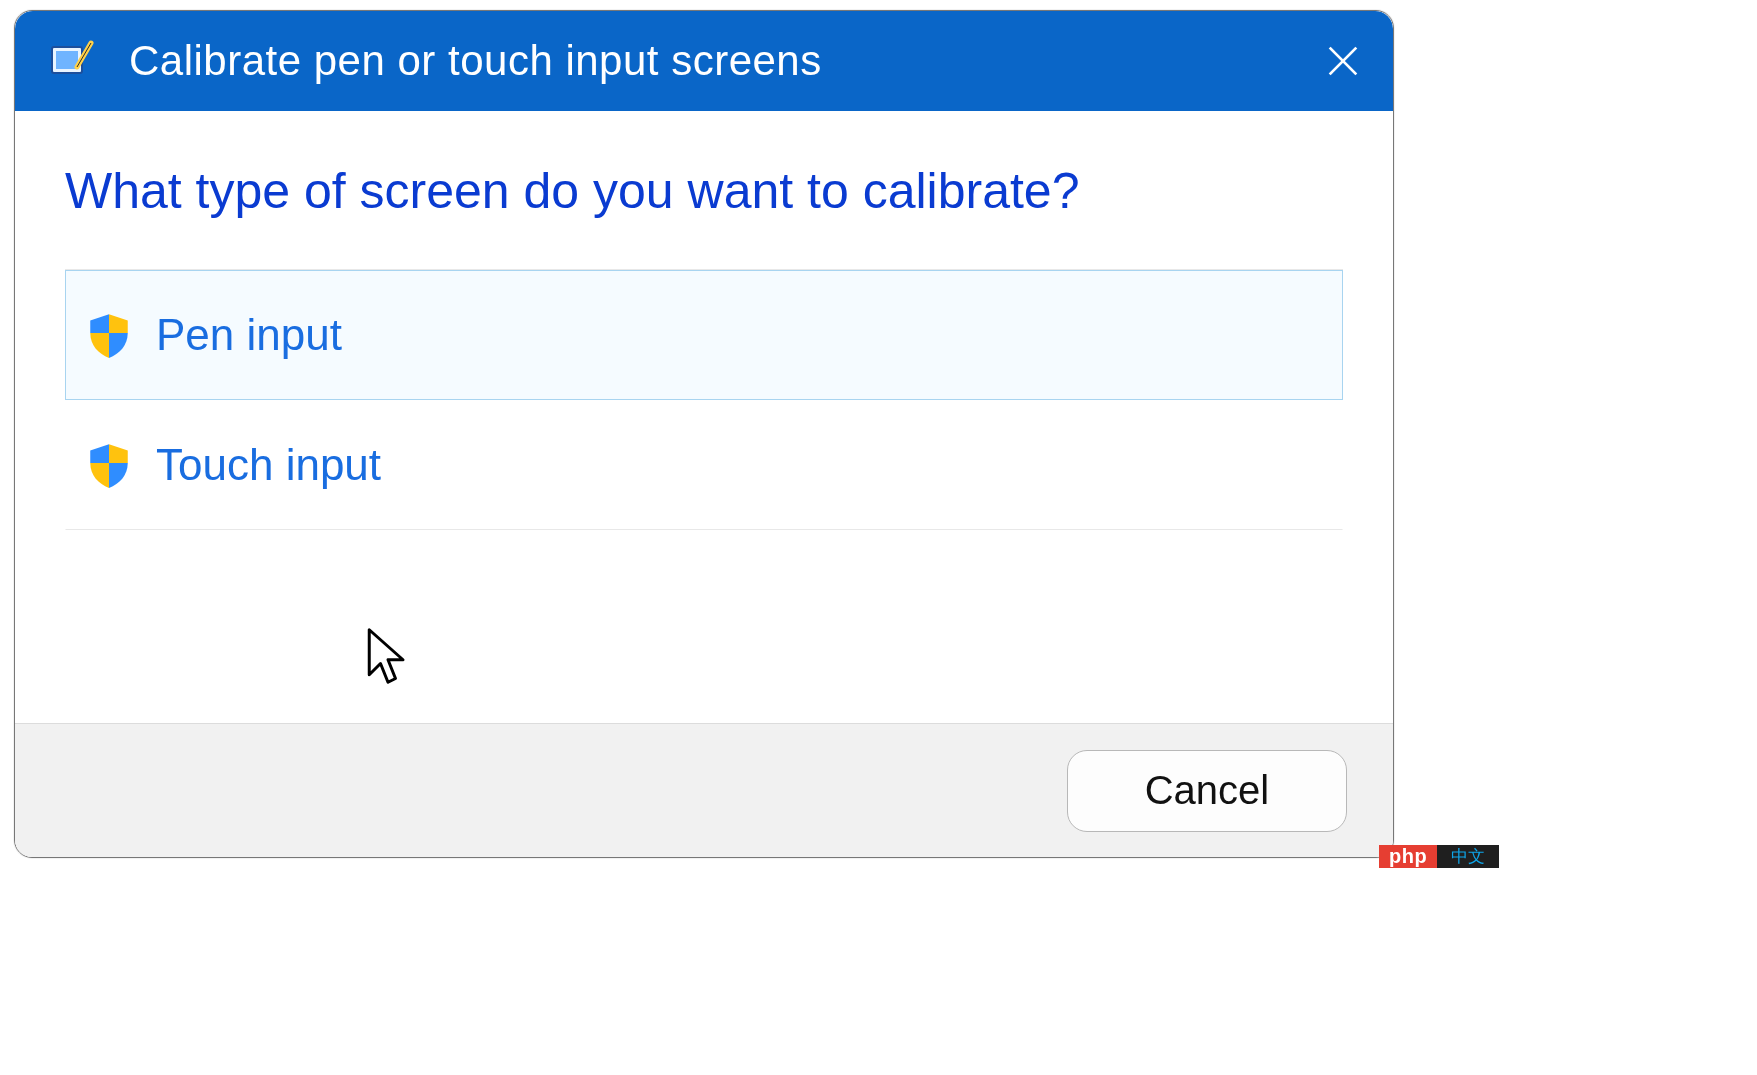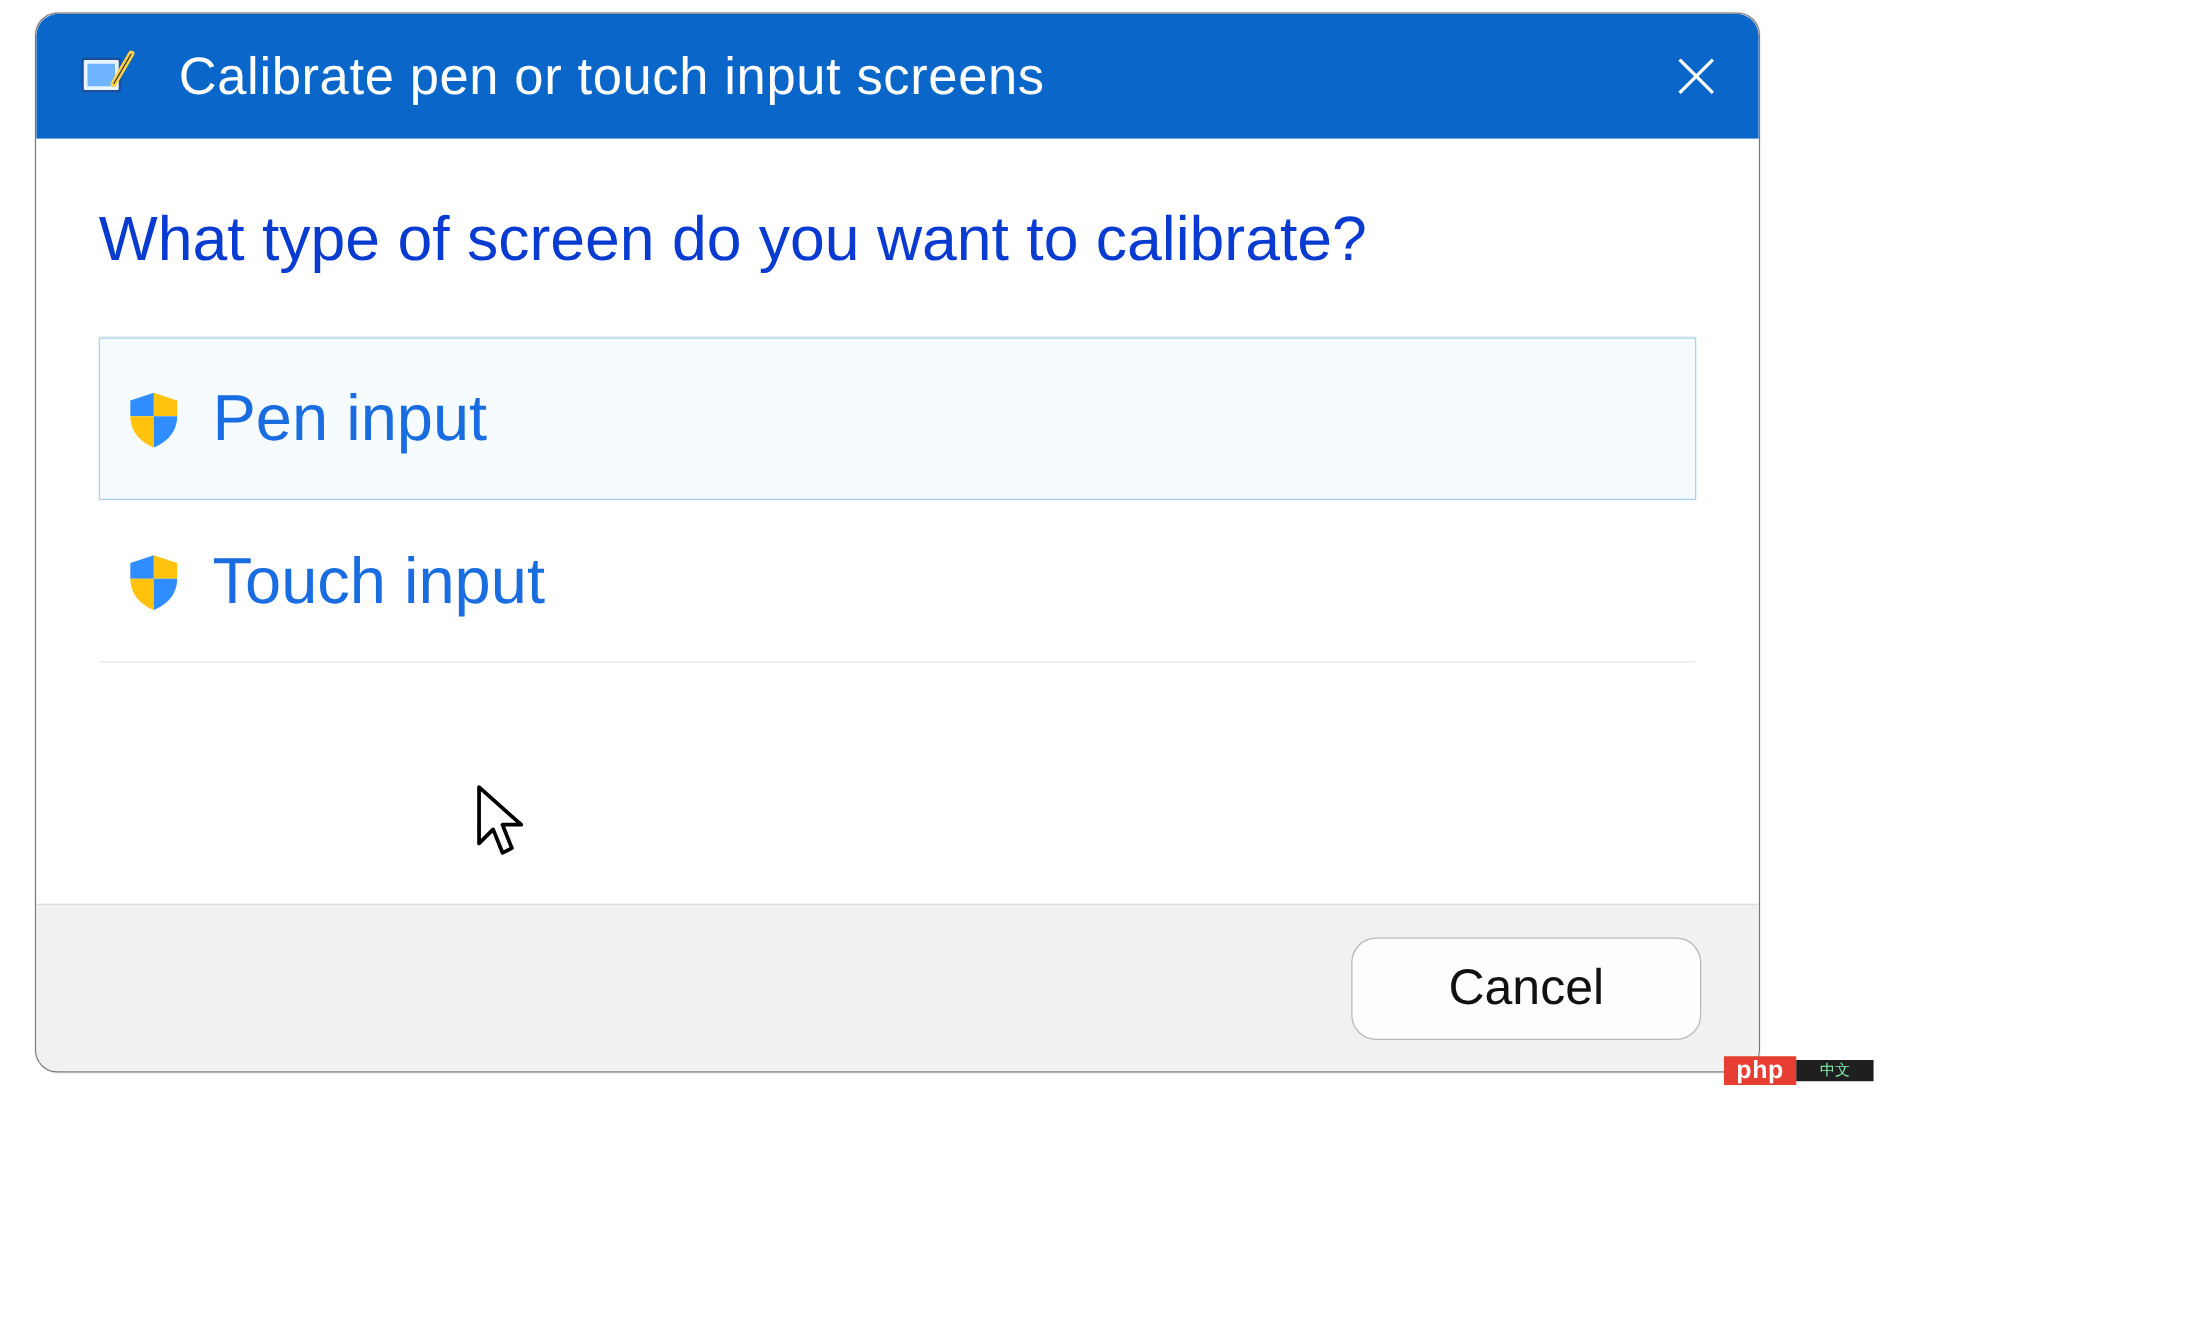--- a/index.html
+++ b/index.html
@@ -7,21 +7,21 @@
 
   .stage {
     position: relative;
     width: 1757px;
     height: 1075px;
     background: #ffffff;
   }
 
   .dialog {
     position: absolute;
-    left: 28px;
+    left: 14px;
     top: 10px;
     width: 1380px;
     height: 848px;
     background: #ffffff;
     border: 1px solid #777;
     border-radius: 18px;
     overflow: hidden;
     box-shadow: 0 0 0 1px rgba(0,0,0,0.05);
   }
 
@@ -87,21 +87,21 @@
     border: 1px solid #a8d4f0;
   }
   .option .shield {
     width: 50px;
     height: 50px;
     margin-right: 22px;
     flex: 0 0 auto;
   }
   .option .option-label {
     color: #196de0;
-    font-size: 52px;
+    font-size: 44px;
     font-weight: 400;
   }
 
   .footer {
     position: absolute;
     left: 0;
     bottom: 0;
     width: 100%;
     height: 134px;
     background: #f1f1f1;
@@ -152,27 +152,27 @@
     color: #ffffff;
     display: flex;
     align-items: center;
     justify-content: center;
     padding: 0 10px;
     font-weight: 600;
     letter-spacing: 0.5px;
   }
   .badge .b-right {
     background: #1f1f1f;
-    color: #86efac;
+    color: #0ea5e9;
     display: flex;
     align-items: center;
     justify-content: center;
     padding: 0 10px;
     flex: 1;
-    font-size: 12px;
+    font-size: 17px;
   }
 </style>
 </head>
 <body>
 
 <div class="stage">
 
   <div class="dialog">
 
     <div class="titlebar">

